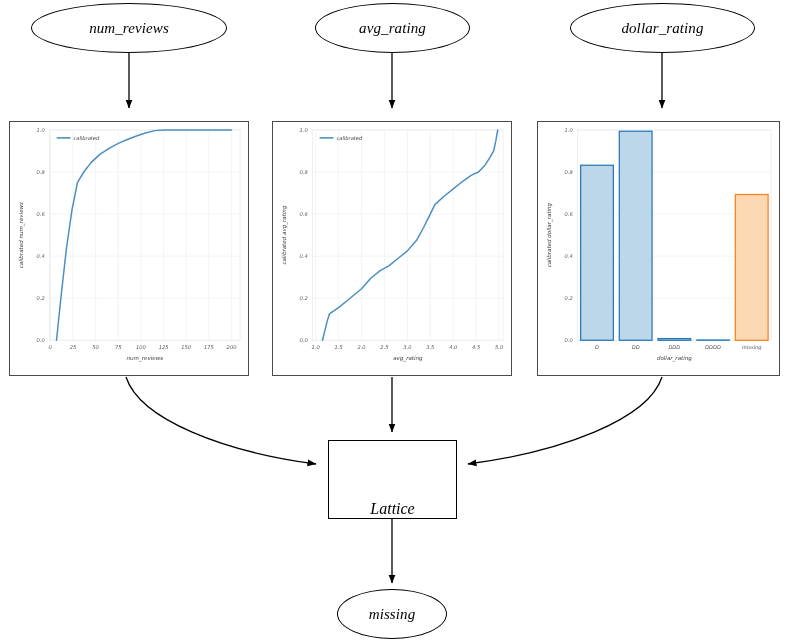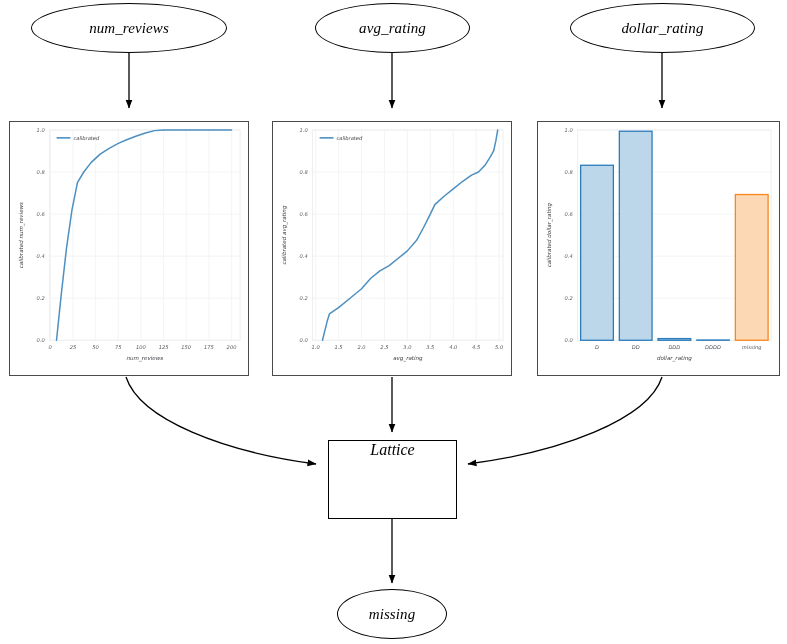--- a/index.html
+++ b/index.html
@@ -17,21 +17,21 @@
     display:flex;align-items:center;justify-content:center;
     font-family:"Liberation Serif", serif;
     font-size:15px;color:#000;
     box-sizing:border-box;
     letter-spacing:.1px;
   }
   .node-box{
     position:absolute;
     border:1.6px solid #000;
     background:#fff;
-    display:flex;align-items:flex-start;justify-content:center;
+    display:flex;align-items:flex-end;justify-content:center;
     font-family:"Liberation Serif", serif;
     font-size:16px;color:#000;
     box-sizing:border-box;
   }
 
   
   .panel{
     position:absolute;
     background:#ffffff;
     border:1.4px solid #4a4a4a;

